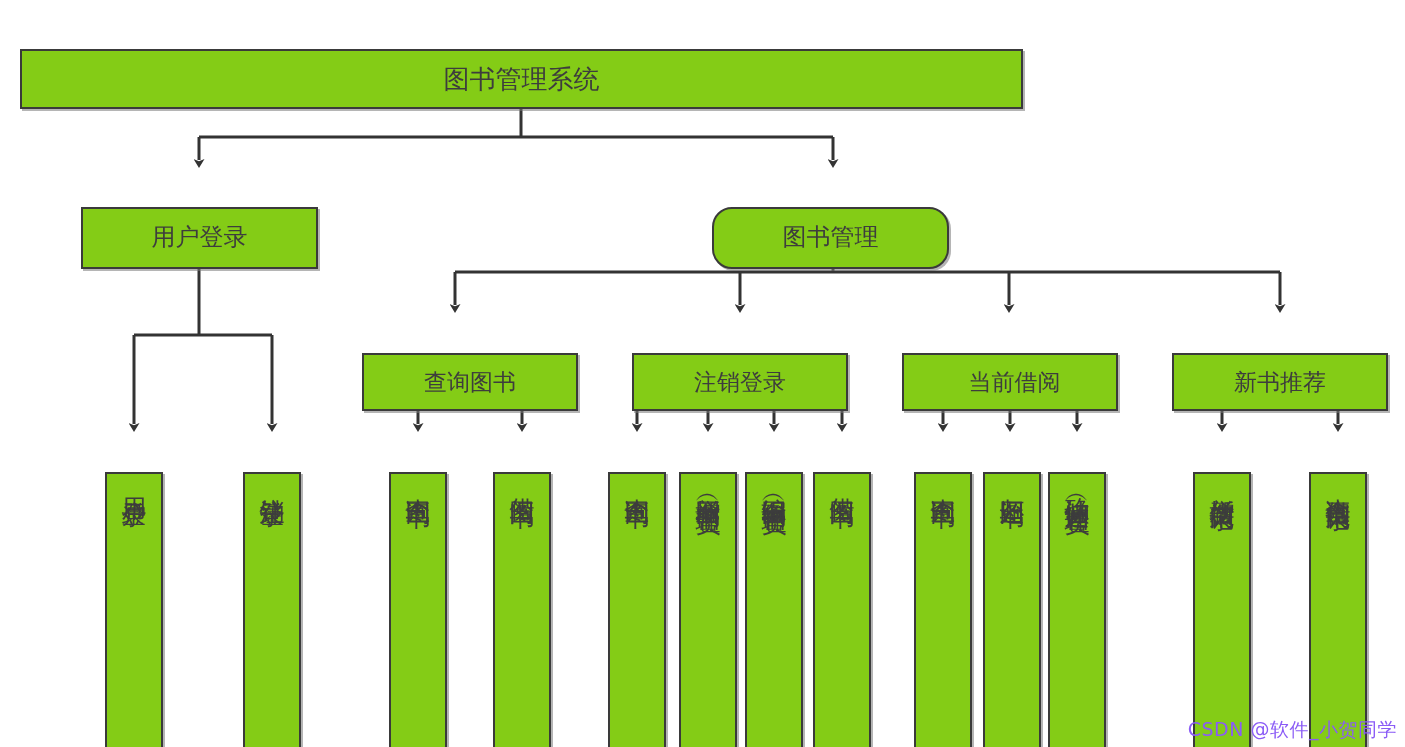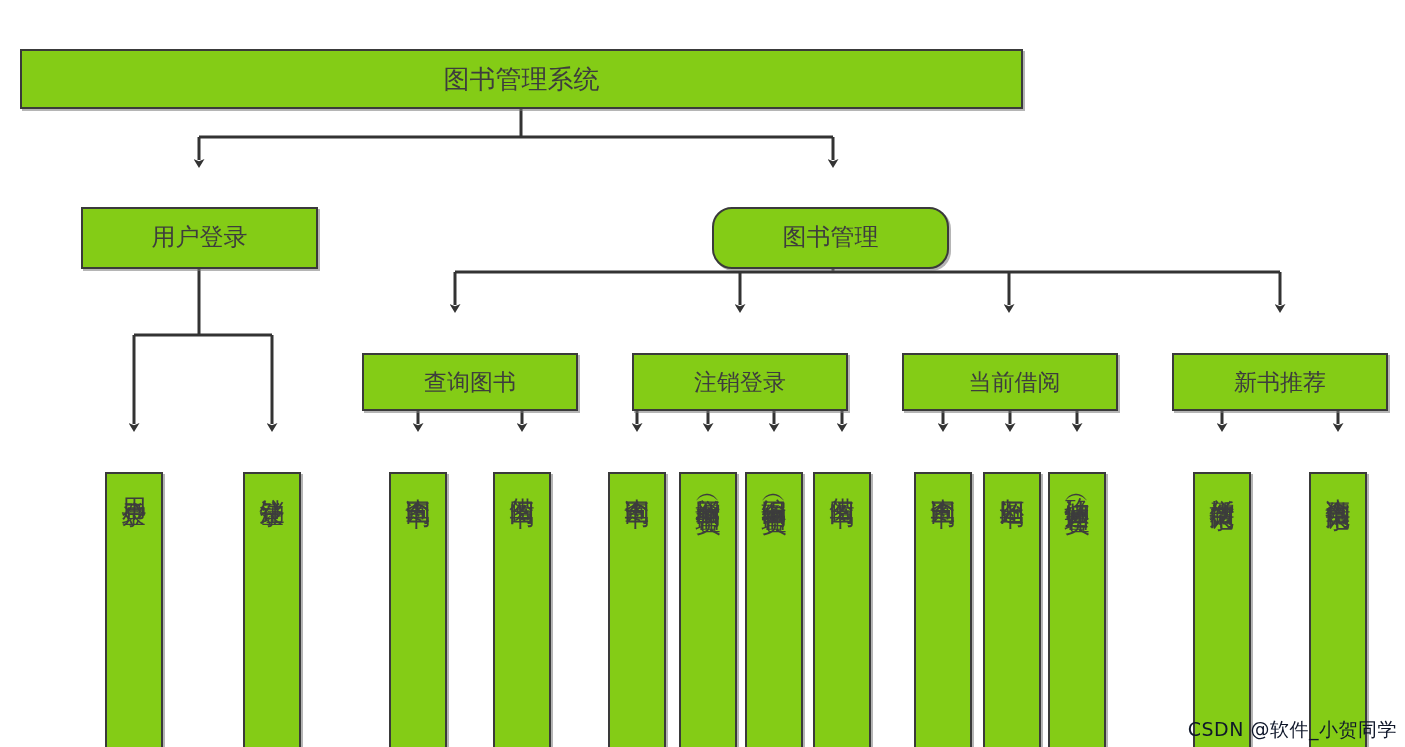--- a/index.html
+++ b/index.html
@@ -72,21 +72,21 @@
     line-height: 1;
     height: auto;
     white-space: nowrap;
   }
   
   #watermark {
     position: absolute;
     right: 8px;
     bottom: 4px;
     font-size: 19px;
-    color: #0f172a;
+    color: #8b5cf6;
     letter-spacing: 0.5px;
     user-select: none;
     white-space: nowrap;
   }
 </style>
 </head>
 <body>
 
 <div id="canvas">
 

